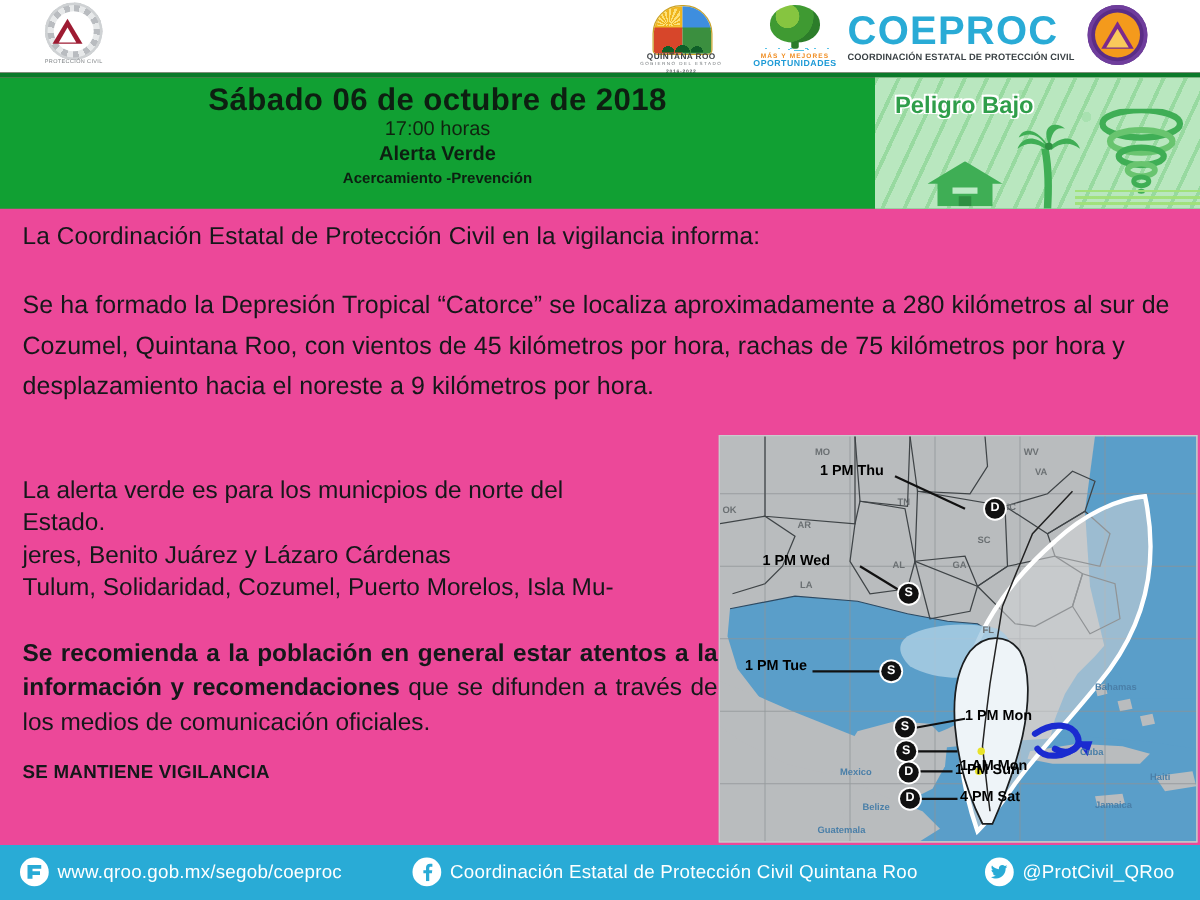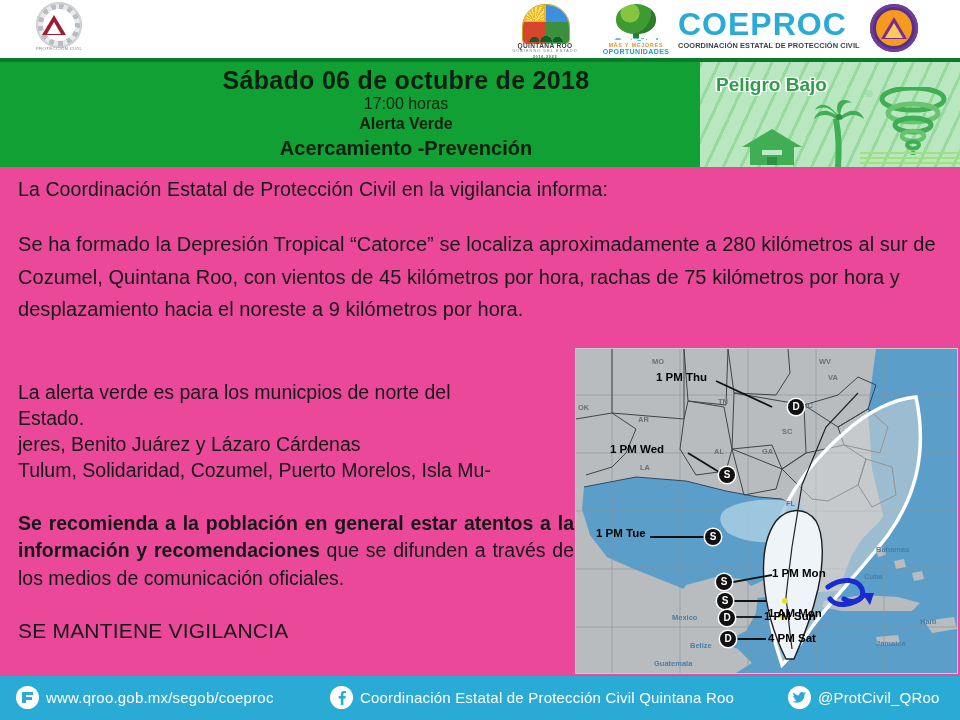--- a/index.html
+++ b/index.html
@@ -73,26 +73,26 @@
      background:#5b2d86;box-shadow:inset 0 0 0 3px #6f3d9c;}
   .pc2-in{position:absolute;left:8px;top:6px;width:36px;height:36px;border-radius:50%;background:#f49a1c;}
   .pc2-tri{position:absolute;left:13px;top:13px;width:0;height:0;
      border-left:13px solid transparent;border-right:13px solid transparent;border-bottom:22px solid #7c2a8c;}
   .pc2-tri2{position:absolute;left:17px;top:19px;width:0;height:0;
      border-left:9px solid transparent;border-right:9px solid transparent;border-bottom:15px solid #f9c95b;}
 
   
   .topline{position:absolute;left:0;top:58px;width:960px;height:4px;background:#0b7a2a;}
   .banner{position:absolute;left:0;top:62px;width:960px;height:105px;background:#11a033;}
-  .banner-left{position:absolute;left:16px;top:0;width:700px;height:76px;
-     text-align:center;color:#0a1a0d;padding-left:40px;}
+  .banner-left{position:absolute;left:0;top:0;width:700px;height:76px;
+     text-align:center;color:#0a1a0d;}
   .b-date{margin-top:4px;font-size:25px;font-weight:bold;letter-spacing:.3px;line-height:1.12;color:#0d1f11;}
   .b-hour{font-size:16px;line-height:1.25;color:#10240f;}
   .b-alert{font-size:16px;font-weight:bold;line-height:1.3;color:#0d1f11;}
-  .b-accion{font-size:20px;font-weight:bold;line-height:1.3;color:#0d1f11;}
+  .b-accion{font-size:12px;font-weight:bold;line-height:1.3;color:#0d1f11;}
 
   .banner-right{position:absolute;left:700px;top:0;width:260px;height:105px;overflow:hidden;
      background:#b9e7bf;}
   .br-rain{position:absolute;left:0;top:0;width:260px;height:105px;opacity:.6;
      background:
        repeating-linear-gradient(115deg, rgba(120,205,130,.85) 0 3px, transparent 3px 16px),
        radial-gradient(circle at 18% 22%, rgba(150,220,160,.8) 0 4px, transparent 4px),
        radial-gradient(circle at 45% 12%, rgba(150,220,160,.8) 0 3px, transparent 3px),
        radial-gradient(circle at 65% 30%, rgba(150,220,160,.8) 0 4px, transparent 4px);}
   .br-title{position:absolute;left:16px;top:12px;font-size:19px;font-weight:bold;color:#2f9e4a;
@@ -106,21 +106,21 @@
   
   .body-text{position:absolute;left:18px;top:176px;width:930px;color:#15181a;}
   .p-intro{font-size:19.5px;line-height:1.35;letter-spacing:.1px;}
   .p-main{margin-top:26px;font-size:20px;line-height:1.62;letter-spacing:.05px;}
 
   .col-left{position:absolute;left:18px;top:380px;width:556px;color:#15181a;}
   .p-alerta{font-size:19.5px;line-height:1.33;text-align:justify;}
   .p-muni{font-size:19.5px;line-height:1.33;text-align:justify;margin-top:0;}
   .p-reco{margin-top:26px;font-size:19.5px;line-height:1.42;text-align:justify;}
   .p-reco b{font-weight:bold;}
-  .p-vigil{margin-top:26px;font-size:21px;font-weight:normal;letter-spacing:.2px;}
+  .p-vigil{margin-top:16px;font-size:15px;font-weight:bold;letter-spacing:.2px;}
 
   
   .map{position:absolute;left:575px;top:348px;width:383px;height:326px;
      background:#b9bcbe;overflow:hidden;border:1px solid #c9cbcd;box-sizing:border-box;}
   .map svg{display:block;}
   .map-lbl{position:absolute;font-weight:bold;color:#000;font-size:11.5px;white-space:nowrap;z-index:9;}
   .geo-lbl{position:absolute;color:#6b7073;font-size:7.5px;font-weight:bold;white-space:nowrap;z-index:7;}
   .geo-lbl.blue{color:#4a7fa8;text-align:center;}
   .dot{position:absolute;width:16px;height:16px;border-radius:50%;background:#111;
      color:#fff;font-size:10px;font-weight:bold;line-height:16px;text-align:center;z-index:9;
@@ -366,21 +366,21 @@
     <div class="geo-lbl" style="left:142px;top:48px;">TN</div>
     <div class="geo-lbl" style="left:64px;top:114px;">LA</div>
     <div class="geo-lbl" style="left:138px;top:98px;">AL</div>
     <div class="geo-lbl" style="left:222px;top:8px;margin-left:21px;">WV</div>
     <div class="geo-lbl" style="left:252px;top:24px;">VA</div>
     <div class="geo-lbl" style="left:226px;top:52px;">NC</div>
     <div class="geo-lbl" style="left:206px;top:78px;">SC</div>
     <div class="geo-lbl" style="left:186px;top:98px;">GA</div>
     <div class="geo-lbl" style="left:210px;top:150px;">FL</div>
     <div class="geo-lbl blue" style="left:300px;top:196px;">Bahamas</div>
-    <div class="geo-lbl blue" style="left:288px;top:223px;">Cuba</div>
+    <div class="geo-lbl blue" style="left:288px;top:248px;">Cuba</div>
     <div class="geo-lbl blue" style="left:344px;top:268px;">Haiti</div>
     <div class="geo-lbl blue" style="left:300px;top:290px;">Jamaica</div>
     <div class="geo-lbl blue" style="left:96px;top:264px;">Mexico</div>
     <div class="geo-lbl blue" style="left:114px;top:292px;">Belize</div>
     <div class="geo-lbl blue" style="left:78px;top:310px;">Guatemala</div>
   </div>
 
   <div class="footer">
 
     <div class="f-item f1">

